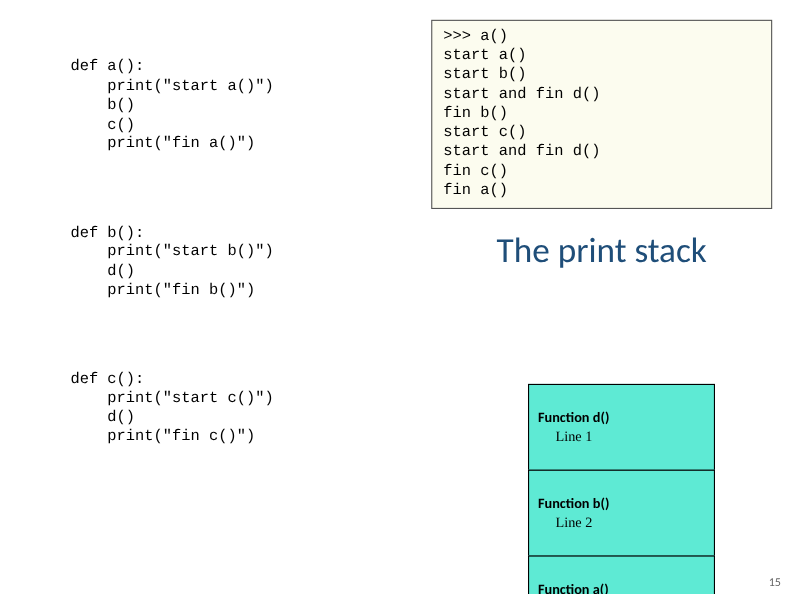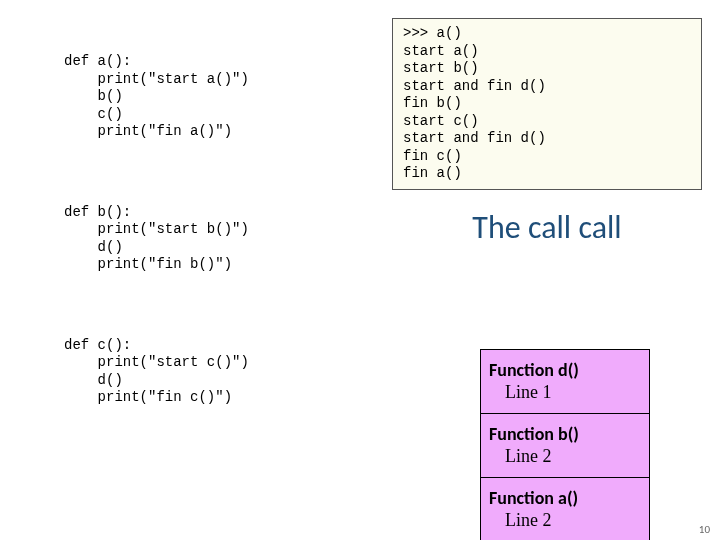--- a/index.html
+++ b/index.html
@@ -57,25 +57,25 @@
     position: absolute;
     right: 70px;
     top: 350px;
     width: 170px;
     display: flex;
     flex-direction: column;
   }
   .stack-frame {
     border: 1px solid #000;
     font-family: Calibri, Arial, sans-serif;
-    font-size: 18px;
-    padding: 10px 8px;
+    font-size: 13px;
+    padding: 23px 8px;
     line-height: 1.2;
     margin-top: -1px;
-    background: #f0abfc;
+    background: #5eead4;
   }
   .stack-frame .fn { font-weight: bold; display: block; }
   .stack-frame .ln { display: block; margin-left: 16px; font-family: Liberation Serif, serif; }
   .slide-number {
     position: absolute;
     right: 10px;
     bottom: 4px;
     font-family: Calibri, Arial, sans-serif;
     font-size: 11px;
     color: #666;
@@ -105,32 +105,32 @@
   <div class="right-col">
     <div class="repl-box">&gt;&gt;&gt; a()
 start a()
 start b()
 start and fin d()
 fin b()
 start c()
 start and fin d()
 fin c()
 fin a()</div>
-    <div class="title">The call call</div>
+    <div class="title">The print stack</div>
   </div>
 
   <div class="stack">
     <div class="stack-frame">
       <span class="fn">Function d()</span>
       <span class="ln">Line 1</span>
     </div>
     <div class="stack-frame">
       <span class="fn">Function b()</span>
       <span class="ln">Line 2</span>
     </div>
     <div class="stack-frame">
       <span class="fn">Function a()</span>
       <span class="ln">Line 2</span>
     </div>
   </div>
 
-  <div class="slide-number">10</div>
+  <div class="slide-number">15</div>
 </div>
 
 </body></html>

